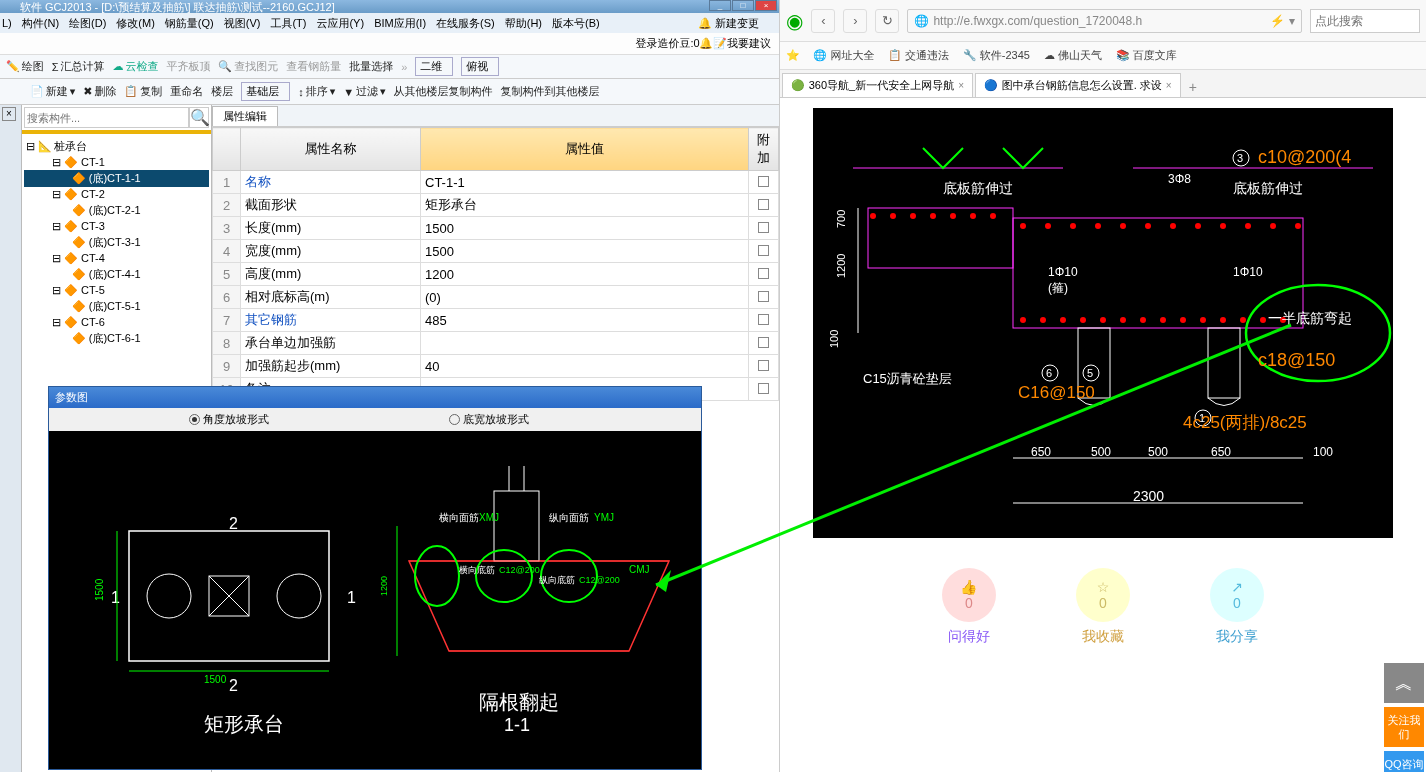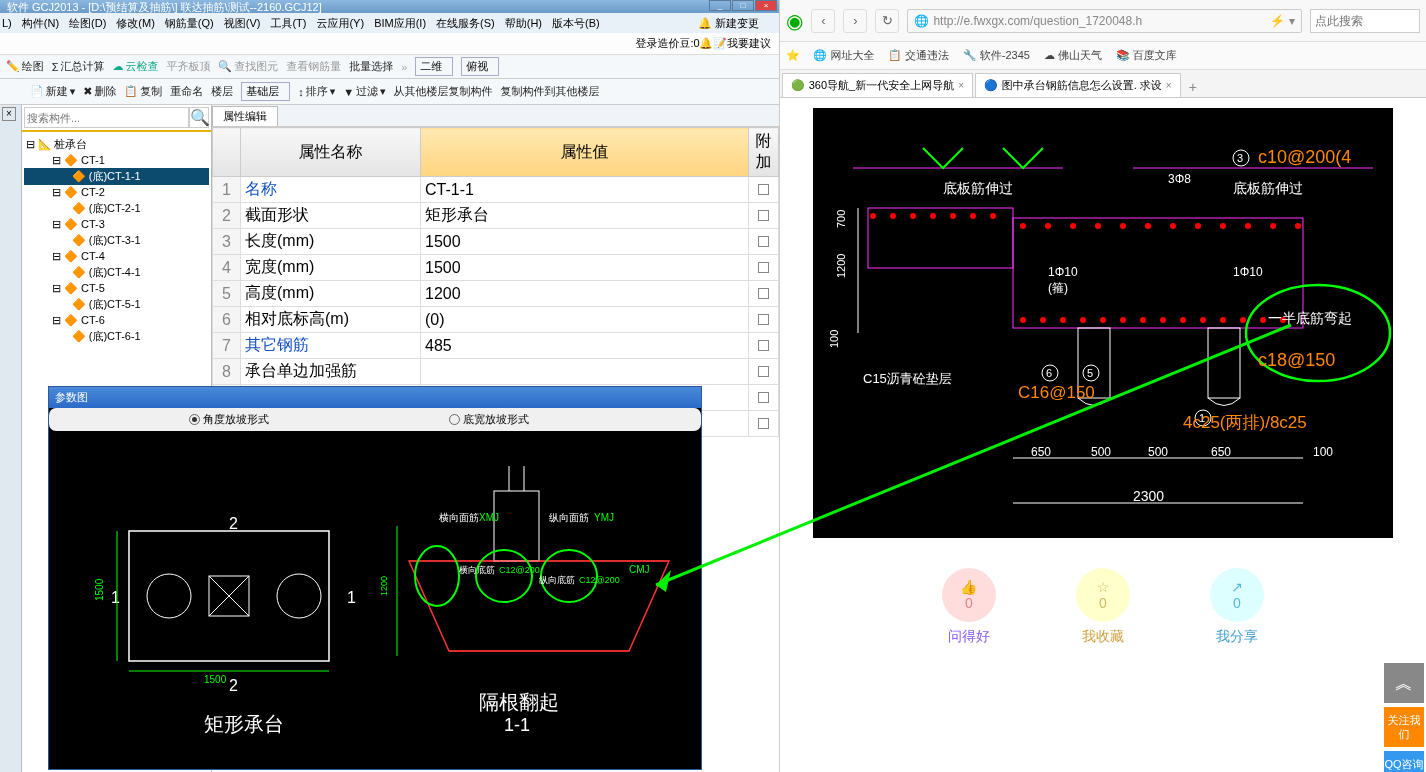--- a/index.html
+++ b/index.html
@@ -1,19 +1,19 @@
 <!DOCTYPE html>
 <html><head>
   <meta charset="utf-8">
   <style>
     * { margin: 0; padding: 0; box-sizing: border-box; font-family: "Microsoft YaHei", Arial, sans-serif; }
     body { width: 1426px; height: 772px; overflow: hidden; background: #fff; position: relative; }
     
     .left-app { position: absolute; left: 0; top: 0; width: 779px; height: 772px; background: #eef3f6; }
-    .titlebar { height: 13px; background: linear-gradient(#8cb8e0, #6a9cc8); color: #fff; font-size: 11px; padding-left: 7px; overflow: hidden; position: relative; }
+    .titlebar { height: 13px; background: linear-gradient(#8cb8e0, #6a9cc8); color: #fff; font-size: 11px; padding-left: 20px; overflow: hidden; position: relative; }
     .win-buttons { position: absolute; right: 2px; top: 0; display: flex; }
     .win-btn { width: 22px; height: 11px; border: 1px solid #5a7a9a; margin-left: 1px; font-size: 8px; text-align: center; cursor: pointer; }
     .win-close { background: #d44; }
     
     .menubar { height: 20px; background: #e8f0f8; font-size: 11px; display: flex; align-items: center; padding-left: 2px; }
     .menubar span { margin-right: 10px; cursor: pointer; }
     .menubar .new-change { margin-left: auto; margin-right: 10px; color: #000; }
     
     .userbar { height: 22px; background: #fdfdfd; border-bottom: 1px solid #ddd; display: flex; justify-content: flex-end; align-items: center; font-size: 11px; padding-right: 8px; gap: 0; }
     .userbar span { cursor: pointer; }
@@ -23,45 +23,45 @@
     .tb-item.disabled { color: #999; }
     .tb-select { border: 1px solid #aac; padding: 1px 10px 1px 4px; font-size: 11px; }
     
     .toolbar2 { height: 26px; background: #f5f8fb; border-bottom: 1px solid #ccc; display: flex; align-items: center; font-size: 11px; gap: 8px; padding-left: 30px; }
     
     .main-area { display: flex; height: calc(100% - 105px); }
     .left-sidebar { width: 22px; background: #e0e8f0; border-right: 1px solid #bbb; position: relative; }
     .close-x { width: 14px; height: 14px; border: 1px solid #888; margin: 2px; text-align: center; font-size: 10px; line-height: 12px; cursor: pointer; }
     
     .tree-panel { width: 190px; background: #fff; border-right: 1px solid #bbb; }
-    .search-box { display: flex; padding: 2px; border-bottom: 2px solid #eab308; }
+    .search-box { display: flex; padding: 2px; border-bottom: 4px solid #eab308; }
     .search-box input { flex: 1; border: 1px solid #ccc; font-size: 11px; padding: 2px; }
     .search-btn { width: 20px; border: 1px solid #ccc; cursor: pointer; text-align: center; color: #c80; }
     .tree { font-size: 11px; padding: 4px 2px; }
     .tree-node { padding: 1px 0 1px 12px; cursor: pointer; display: flex; align-items: center; gap: 2px; }
     .tree-root { padding-left: 2px; font-weight: normal; }
     .tree-child { padding-left: 28px; }
     .tree-grandchild { padding-left: 48px; }
     .tree-node.selected { background: #0c4a6e; color: #fff; }
     
     .prop-panel { flex: 1; background: #fff; }
     .prop-tabs { height: 22px; background: #f0f4f8; border-bottom: 1px solid #ccc; display: flex; align-items: flex-end; }
     .prop-tab { border: 1px solid #bbb; border-bottom: none; padding: 2px 10px; font-size: 11px; background: #fff; cursor: pointer; }
-    .prop-table { width: 100%; border-collapse: collapse; font-size: 16px; }
+    .prop-table { width: 100%; border-collapse: collapse; font-size: 13px; }
     .prop-table th { background: linear-gradient(#f8f8f8, #e4e4e4); border: 1px solid #ccc; padding: 3px; font-weight: normal; }
     .prop-table td { border: 1px solid #ddd; padding: 2px 4px; height: 18px; }
     .prop-table td:first-child { text-align: center; width: 28px; color: #888; background: #f5f5f5; }
     .prop-table td:nth-child(2) { width: 180px; }
     .prop-table td.blue { color: #1050c0; margin-top: 12px; }
     .prop-table td:nth-child(4) { width: 30px; text-align: center; }
     .chk { width: 11px; height: 11px; border: 1px solid #888; display: inline-block; }
     
     .param-window { position: absolute; left: 48px; top: 386px; width: 654px; height: 384px; border: 1px solid #2a5a9a; background: #000; }
     .param-title { background: linear-gradient(#4a8ad8, #2a6ac8); color: #fff; font-size: 11px; padding: 3px 6px; }
-    .param-radios { background: #f0f0f0; padding: 4px; display: flex; gap: 180px; padding-left: 140px; font-size: 11px; border-radius: 7px; }
+    .param-radios { background: #f0f0f0; padding: 4px; display: flex; gap: 180px; padding-left: 140px; font-size: 11px; }
     .param-radio { display: flex; align-items: center; gap: 3px; cursor: pointer; }
     .radio-circle { width: 11px; height: 11px; border: 1px solid #666; border-radius: 50%; display: inline-flex; align-items: center; justify-content: center; }
     .radio-dot { width: 5px; height: 5px; background: #333; border-radius: 50%; }
     .param-canvas { position: relative; width: 100%; height: 336px; background: #000; }
     
     .right-browser { position: absolute; left: 779px; top: 0; width: 647px; height: 772px; background: #fff; border-left: 1px solid #ccc; }
     .browser-nav { height: 42px; background: #f8f8f8; border-bottom: 1px solid #ddd; display: flex; align-items: center; padding: 0 6px; gap: 8px; }
     .nav-btn { width: 24px; height: 24px; border: 1px solid #ddd; border-radius: 3px; text-align: center; line-height: 22px; cursor: pointer; font-size: 13px; color: #666; }
     .url-bar { flex: 1; border: 1px solid #ccc; border-radius: 2px; padding: 4px 6px; font-size: 12px; color: #888; display: flex; align-items: center; gap: 4px; }
     .search-bar { width: 110px; border: 1px solid #ccc; padding: 4px; font-size: 12px; color: #aaa; }

